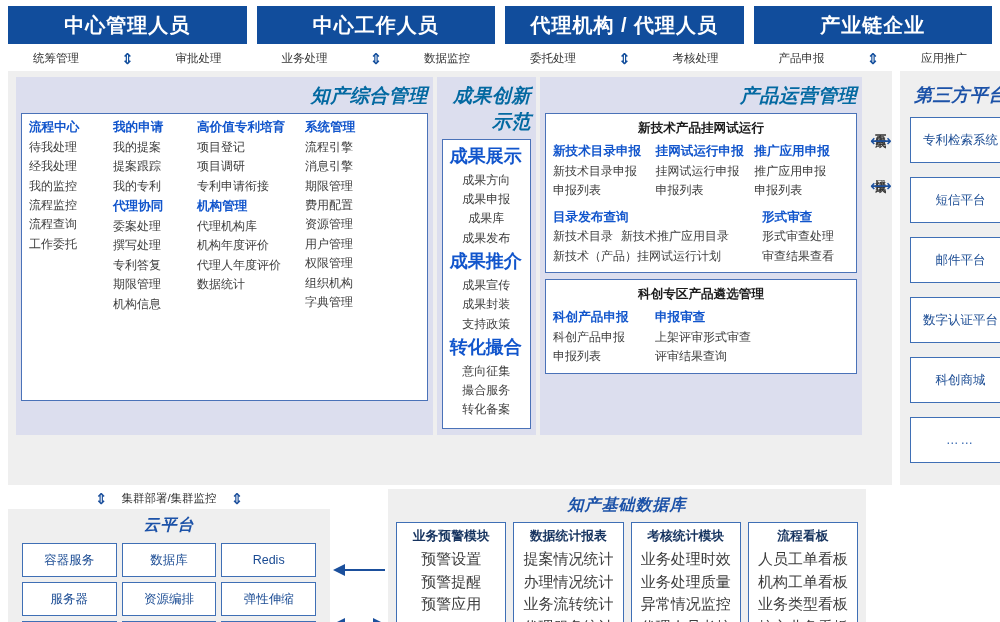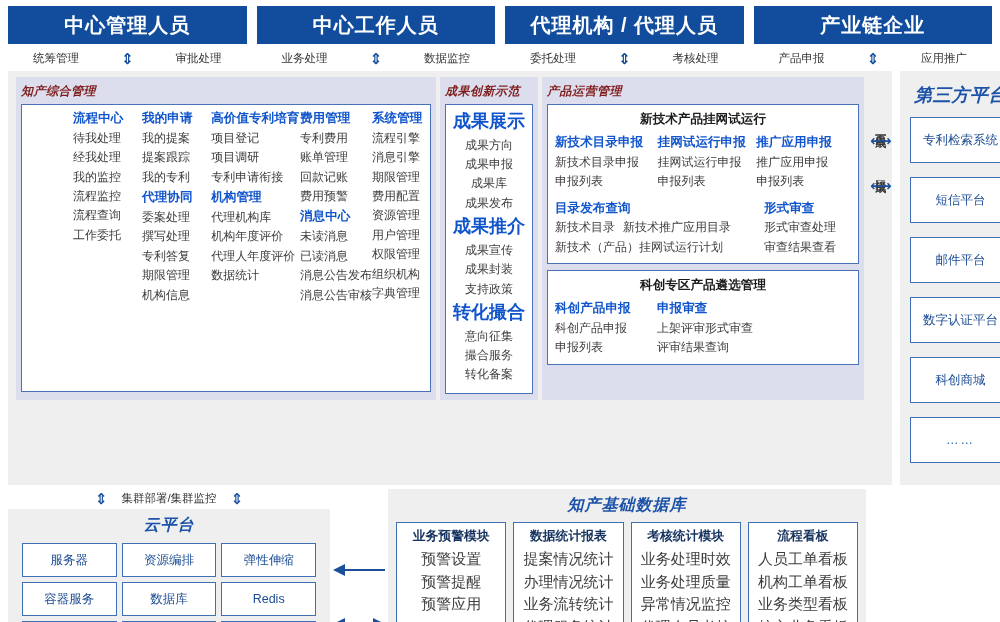--- a/index.html
+++ b/index.html
@@ -47,27 +47,27 @@
     color: #1c52a8;
     font-weight: bold;
     font-style: italic;
     font-size: 17px;
     letter-spacing: 1px;
     padding: 3px 0 7px 0;
   }
   .sections { display: flex; gap: 4px; }
   .section { background: #dcdeee; padding: 4px 5px 6px 5px; }
   .section-title {
-    text-align: left; color: #7f1d1d; font-weight: bold; font-style: italic;
-    font-size: 12px; padding: 2px 0 4px 0; letter-spacing: .5px;
+    text-align: right; color: #0369a1; font-weight: bold; font-style: italic;
+    font-size: 19px; padding: 2px 0 4px 0; letter-spacing: .5px;
   }
   .panel {
     background: #fff; border: 1.5px solid #4a72b8; padding: 6px 7px 8px 7px;
   }
-  .cols { display: flex; margin-left: 44px; }
+  .cols { display: flex; }
   .col { display: flex; flex-direction: column; }
   .grp {
     color: #1155cc; font-weight: bold; font-size: 12.6px;
     line-height: 1.25; margin: 3px 0 2px 0; white-space: nowrap;
   }
   .col .grp:first-child { margin-top: 0; }
   .itm {
     color: #3d3d3d; font-size: 12px; line-height: 1.62; white-space: nowrap;
   }
 
@@ -251,32 +251,20 @@
               <div class="col" style="width:108px">
                 <div class="grp">高价值专利培育</div>
                 <div class="itm">项目登记</div>
                 <div class="itm">项目调研</div>
                 <div class="itm">专利申请衔接</div>
                 <div class="grp">机构管理</div>
                 <div class="itm">代理机构库</div>
                 <div class="itm">机构年度评价</div>
                 <div class="itm">代理人年度评价</div>
                 <div class="itm">数据统计</div>
-              </div>
-              <div class="col" style="width:82px">
-                <div class="grp">费用管理</div>
-                <div class="itm">专利费用</div>
-                <div class="itm">账单管理</div>
-                <div class="itm">回款记账</div>
-                <div class="itm">费用预警</div>
-                <div class="grp">消息中心</div>
-                <div class="itm">未读消息</div>
-                <div class="itm">已读消息</div>
-                <div class="itm">消息公告发布</div>
-                <div class="itm">消息公告审核</div>
               </div>
               <div class="col" style="width:62px">
                 <div class="grp">系统管理</div>
                 <div class="itm">流程引擎</div>
                 <div class="itm">消息引擎</div>
                 <div class="itm">期限管理</div>
                 <div class="itm">费用配置</div>
                 <div class="itm">资源管理</div>
                 <div class="itm">用户管理</div>
                 <div class="itm">权限管理</div>
@@ -395,28 +383,28 @@
     <div class="cloud-wrap">
       <div class="cluster-row">
         <span class="vrr2">⇕</span>
         <span>集群部署/集群监控</span>
         <span class="vrr2">⇕</span>
       </div>
       <div class="cloud">
         <div class="cloud-title">云平台</div>
         <div class="cloud-grid">
           <div class="cloud-row">
+            <div class="cloud-cell">容器服务</div>
+            <div class="cloud-cell">数据库</div>
+            <div class="cloud-cell">Redis</div>
+          </div>
+          <div class="cloud-row">
             <div class="cloud-cell">服务器</div>
             <div class="cloud-cell">资源编排</div>
             <div class="cloud-cell">弹性伸缩</div>
-          </div>
-          <div class="cloud-row">
-            <div class="cloud-cell">容器服务</div>
-            <div class="cloud-cell">数据库</div>
-            <div class="cloud-cell">Redis</div>
           </div>
           <div class="cloud-row">
             <div class="cloud-cell">OSS</div>
             <div class="cloud-cell">Elasticsearch</div>
             <div class="cloud-cell">消息队列</div>
           </div>
         </div>
       </div>
     </div>
 

